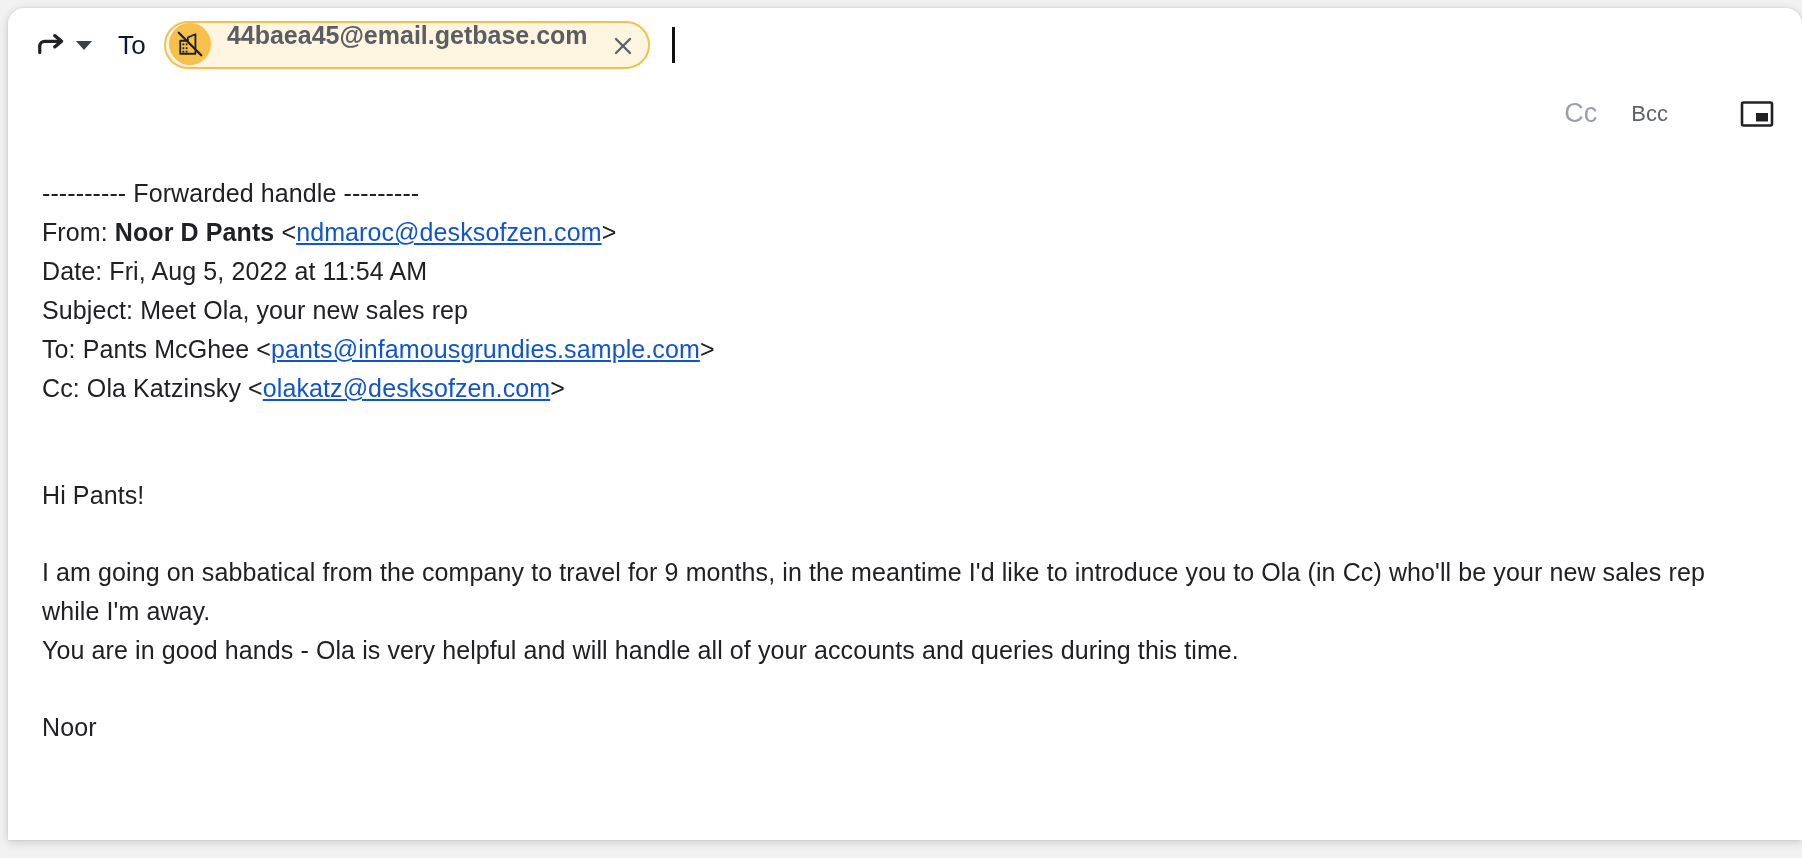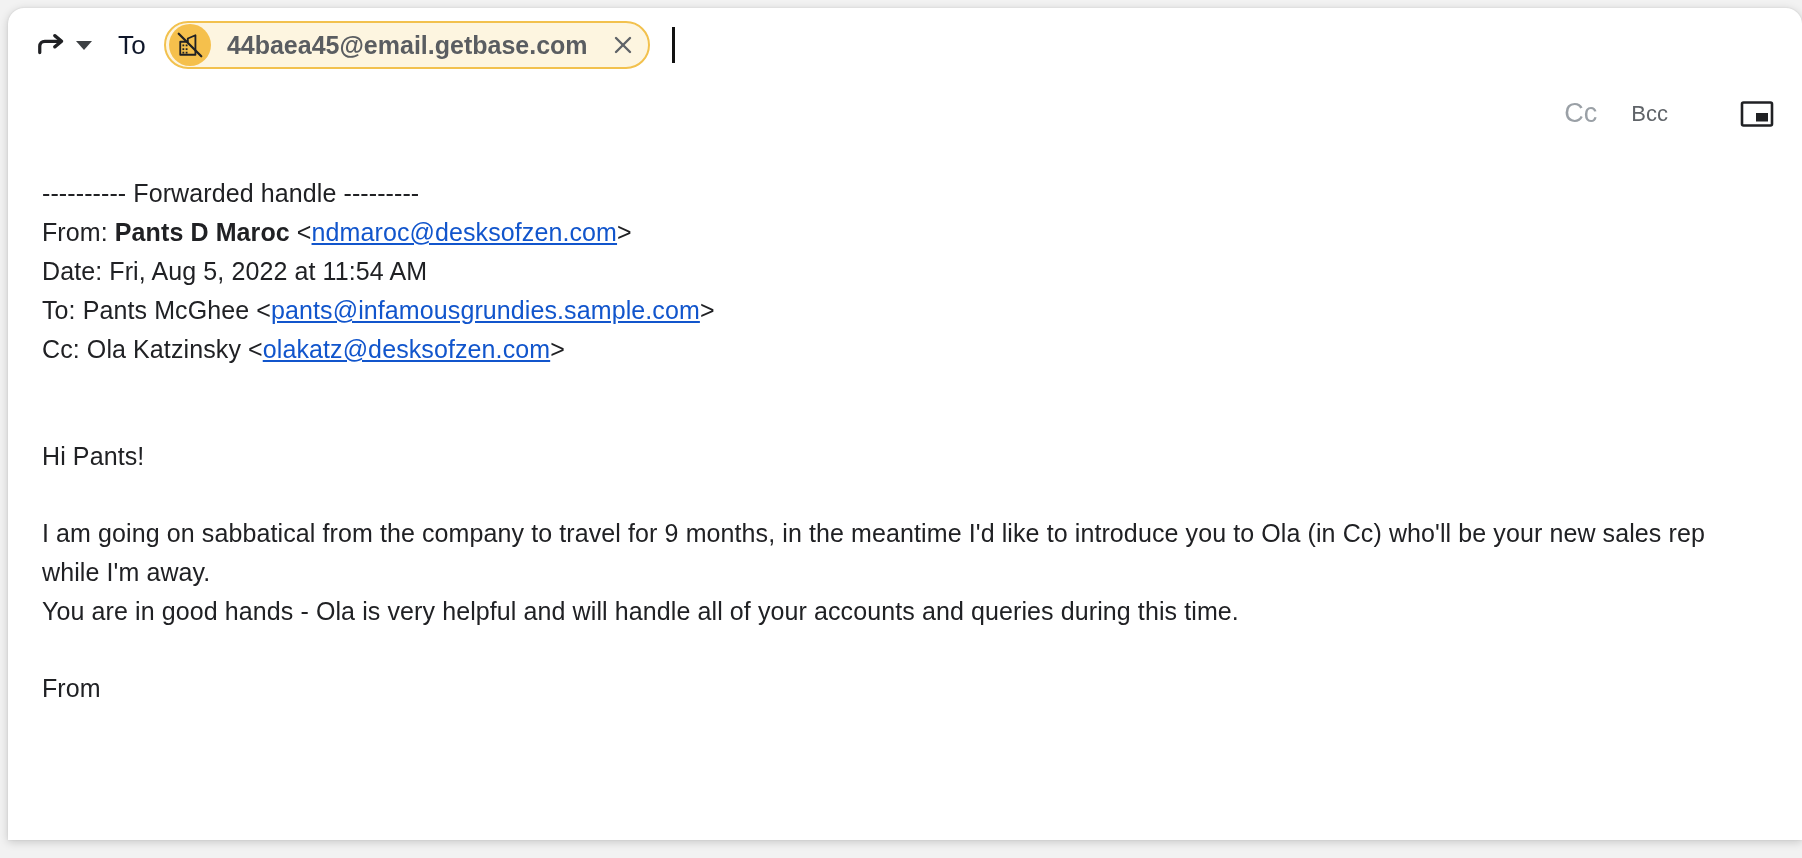--- a/index.html
+++ b/index.html
@@ -61,21 +61,20 @@
     margin-right: 18px;
     font-size: 26px;
     color: #0f172a;
     letter-spacing: 0.2px;
     line-height: 1;
   }
 
   
   .chip {
     display: inline-flex;
-    align-items: center;
     height: 48px;
     background: #fdf5e0;
     border: 2px solid #f2c14e;
     border-radius: 26px;
     padding: 0 0 0 3px;
     flex: 0 0 auto;
     cursor: default;
     max-width: 900px;
   }
   .chip-avatar {
@@ -233,36 +232,37 @@
       </svg>
     </span>
   </div>
 
   <div class="body-area">
 
     <div class="fwd-header">
       <div class="line">---------- Forwarded handle ---------</div>
 
       <div class="line"><span>From:</span>
-        <b>Pants D Maroc</b><span> &lt;</span><a class="mail-link" href="#">ndmaroc@desksofzen.com</a><span>&gt;</span></div>
+        <b>Noor D Pants</b><span> &lt;</span><a class="mail-link" href="#">ndmaroc@desksofzen.com</a><span>&gt;</span></div>
 
       <div class="line">Date: Fri, Aug 5, 2022 at 11:54 AM</div>
+      <div class="line">Subject: Meet Ola, your new sales rep</div>
 
       <div class="line"><span>To: Pants McGhee &lt;</span><a class="mail-link" href="#">pants@infamousgrundies.sample.com</a><span>&gt;</span></div>
 
       <div class="line"><span>Cc: Ola Katzinsky &lt;</span><a class="mail-link" href="#">olakatz@desksofzen.com</a><span>&gt;</span></div>
     </div>
 
     <div class="spacer-lg"></div>
 
     <p class="para">Hi Pants!</p>
 
     <div class="spacer-md"></div>
 
     <p class="para">I am going on sabbatical from the company to travel for 9 months, in the meantime I'd like to introduce you to Ola (in Cc) who'll be your new sales rep while I'm away.</p>
     <p class="para">You are in good hands - Ola is very helpful and will handle all of your accounts and queries during this time.</p>
 
     <div class="spacer-md"></div>
 
-    <p class="para">From</p>
+    <p class="para">Noor</p>
   </div>
 
 </div>
 
 </body></html>

